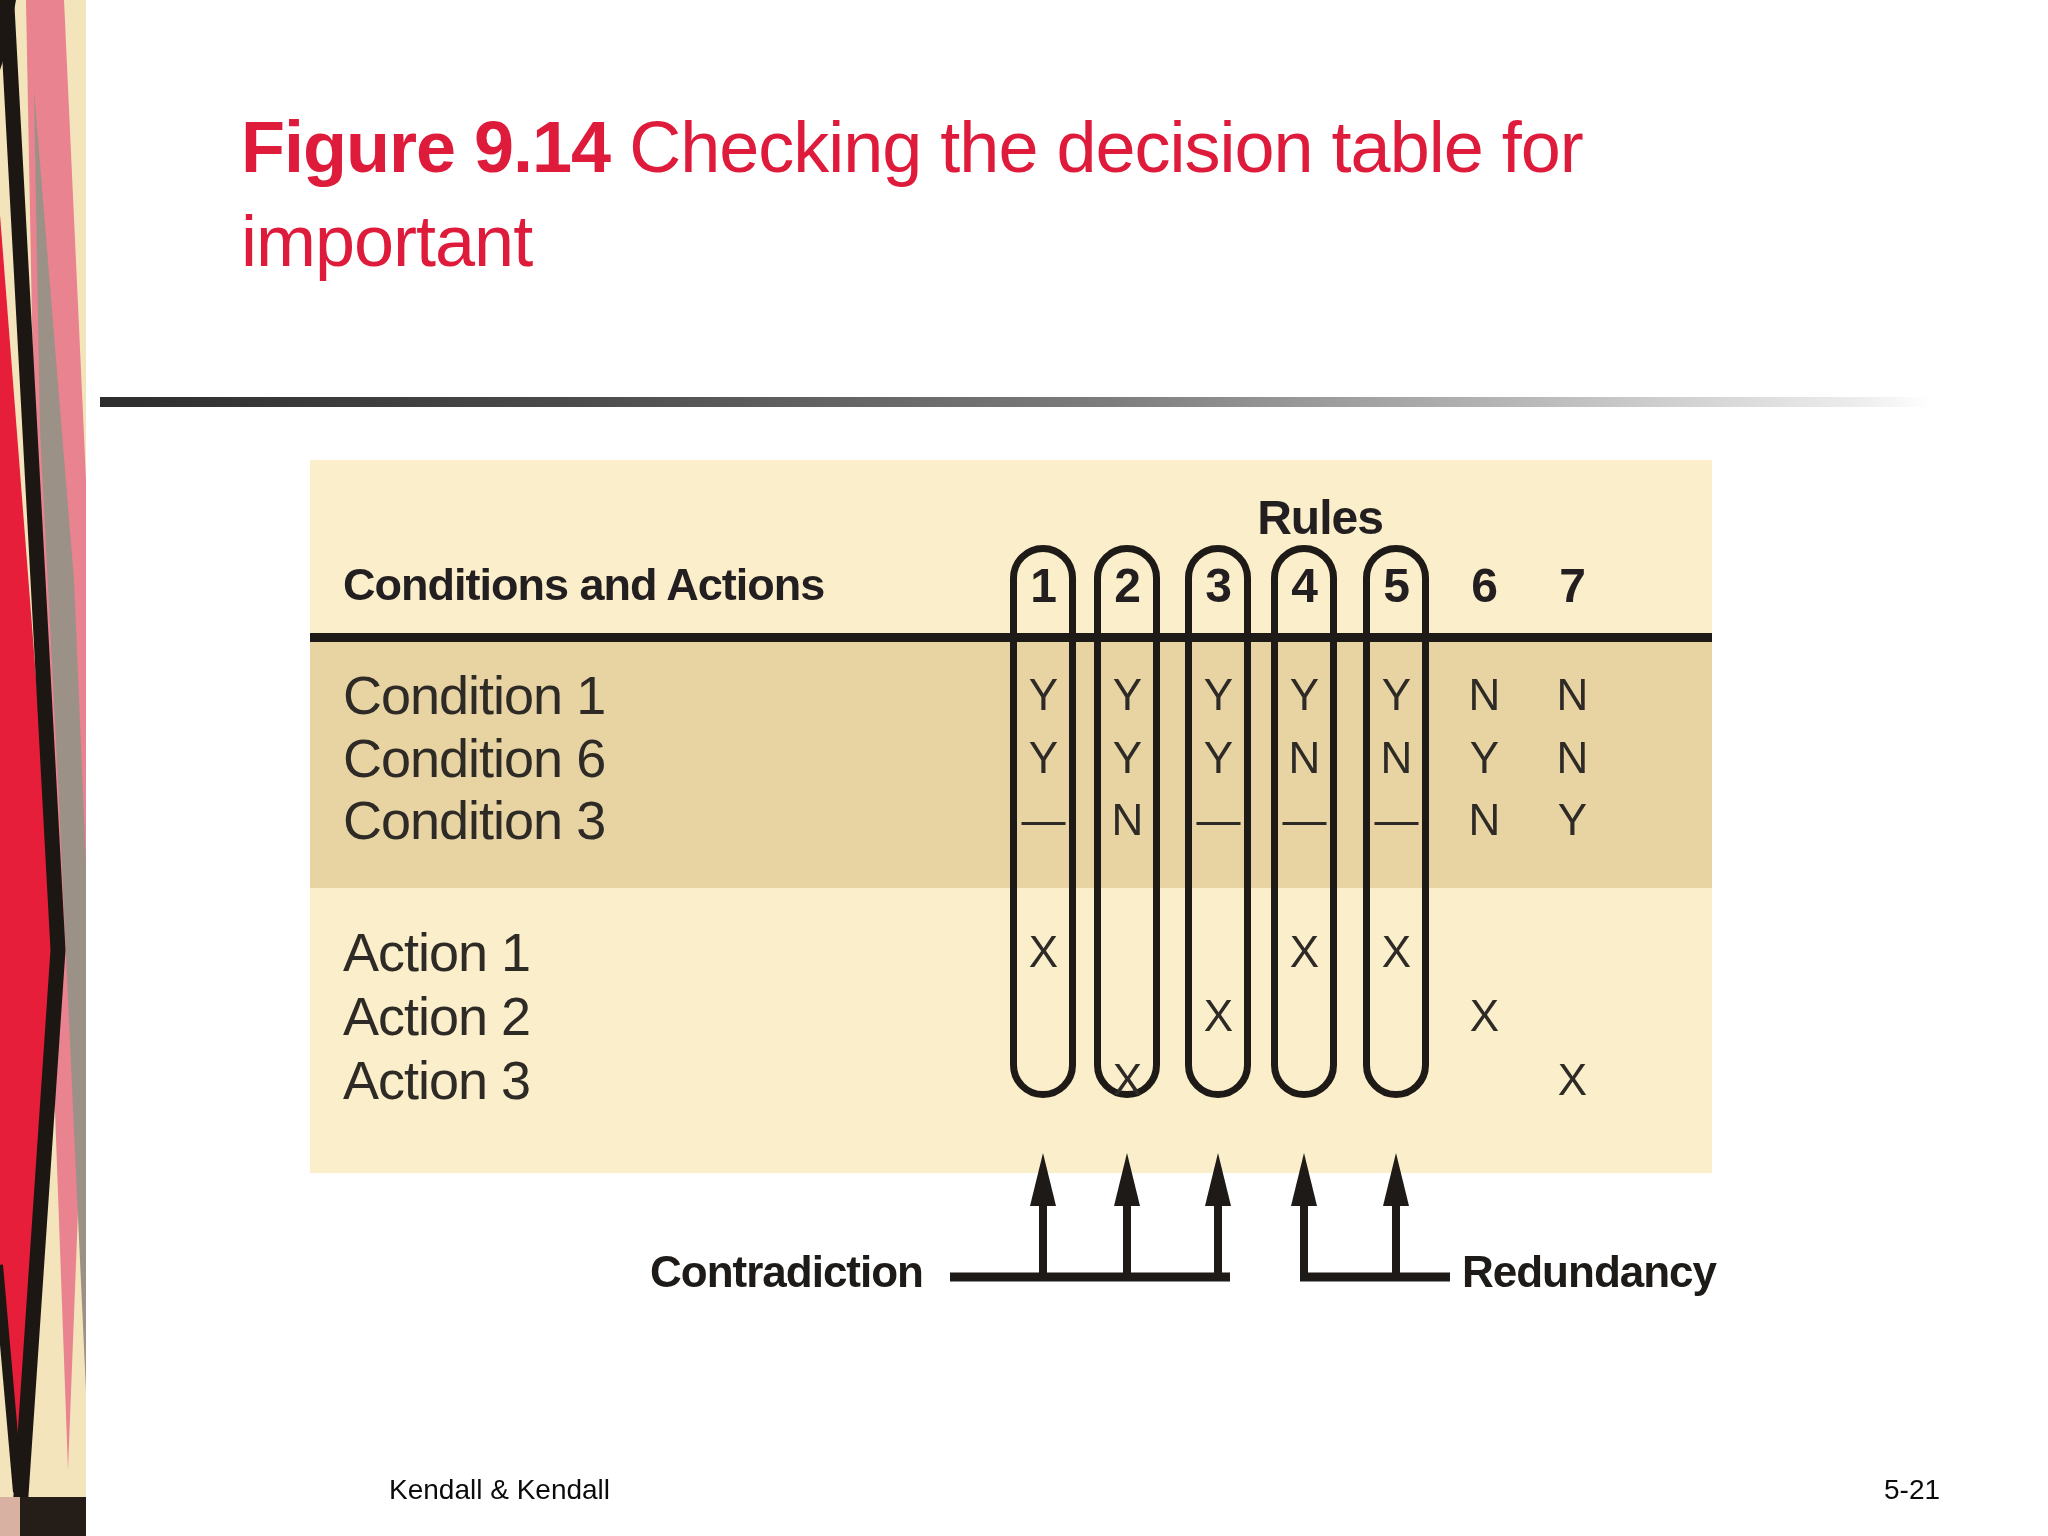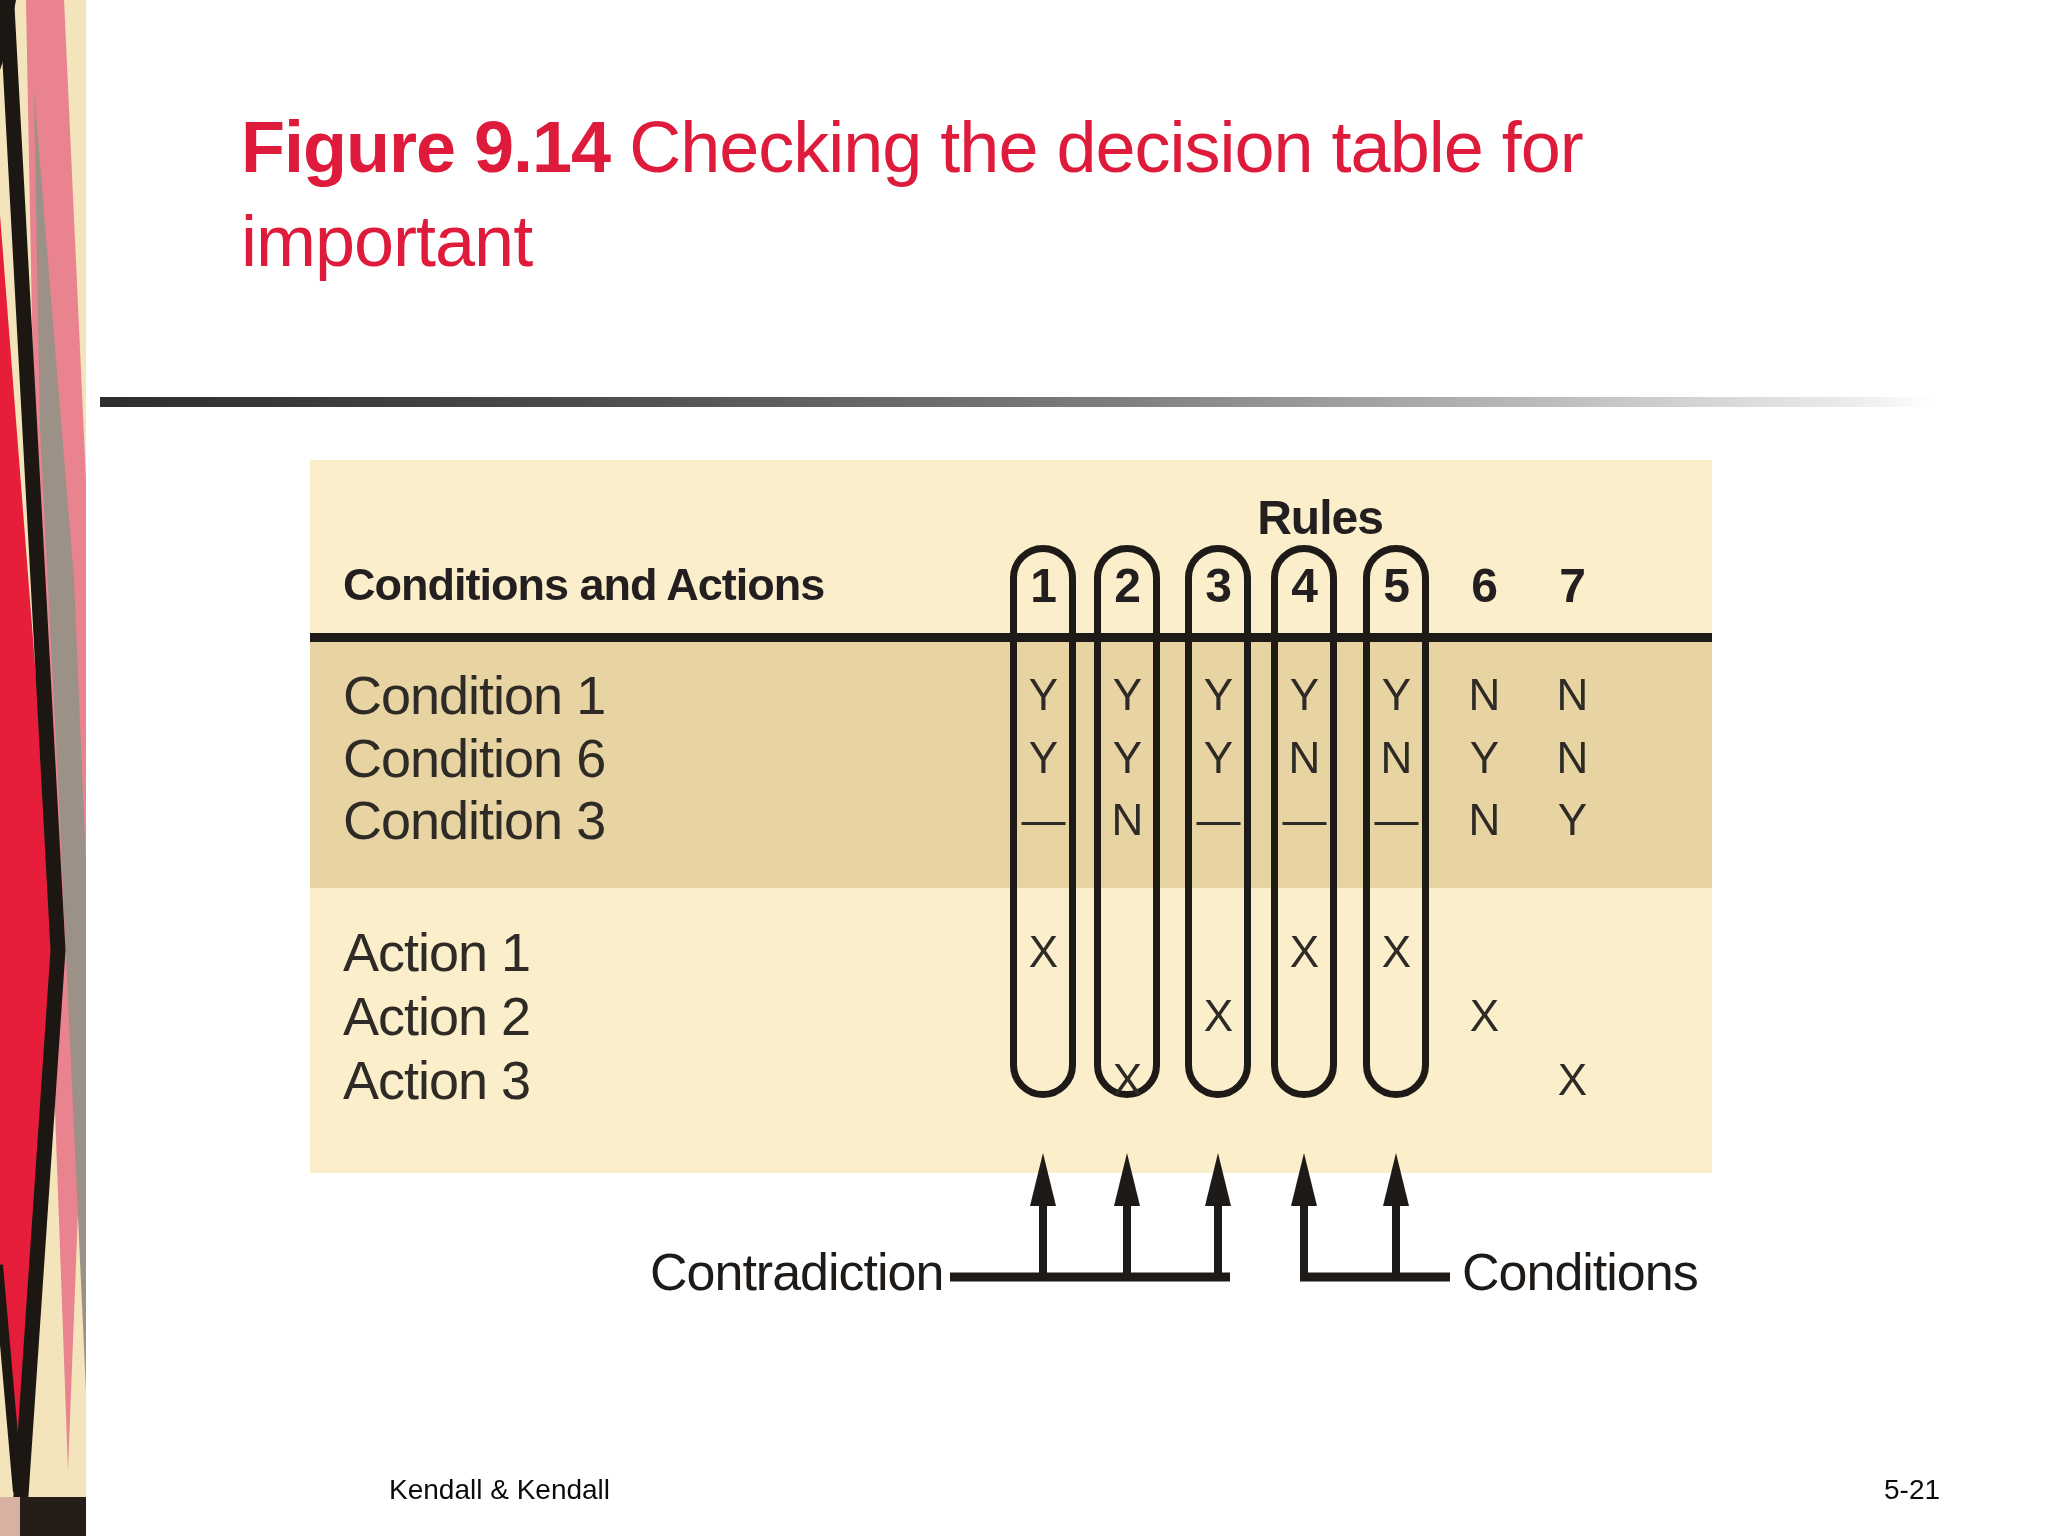--- a/index.html
+++ b/index.html
@@ -53,21 +53,21 @@
   }
   .capsule{
     position:absolute;top:85px;height:553px;width:66px;
     border:7px solid #1d1a17;border-radius:33px;
     box-sizing:border-box;background:transparent;
   }
   
   .arrows-svg{position:absolute;left:0;top:0;width:2048px;height:1536px;pointer-events:none;}
   .anno{
     position:absolute;transform:translateY(-50%);
-    font-size:52px;font-weight:400;letter-spacing:-1px;color:#1d1a17;white-space:nowrap;
+    font-size:44px;font-weight:700;letter-spacing:-1px;color:#1d1a17;white-space:nowrap;
   }
   .anno.contradiction{left:650px;top:1272px;}
   .anno.redundancy{left:1462px;top:1272px;}
   
   .footer-left{position:absolute;left:389px;top:1474px;font-size:28px;color:#0b0b0b;}
   .footer-right{position:absolute;left:1884px;top:1474px;font-size:28px;color:#0b0b0b;}
 </style>
 </head>
 <body>
 
@@ -186,18 +186,18 @@
 
       <line x1="1304" y1="1281" x2="1304" y2="1200" stroke-width="8"></line>
       <polygon points="1304,1153 1291,1206 1317,1206" stroke="none"></polygon>
 
       <line x1="1396" y1="1281" x2="1396" y2="1200" stroke-width="8"></line>
       <polygon points="1396,1153 1383,1206 1409,1206" stroke="none"></polygon>
     </g>
   </svg>
 
   <div class="anno contradiction">Contradiction</div>
-  <div class="anno redundancy">Conditions</div>
+  <div class="anno redundancy">Redundancy</div>
 
   <div class="footer-left">Kendall &amp; Kendall</div>
   <div class="footer-right">5-21</div>
 
 </div>
 
 </body></html>

